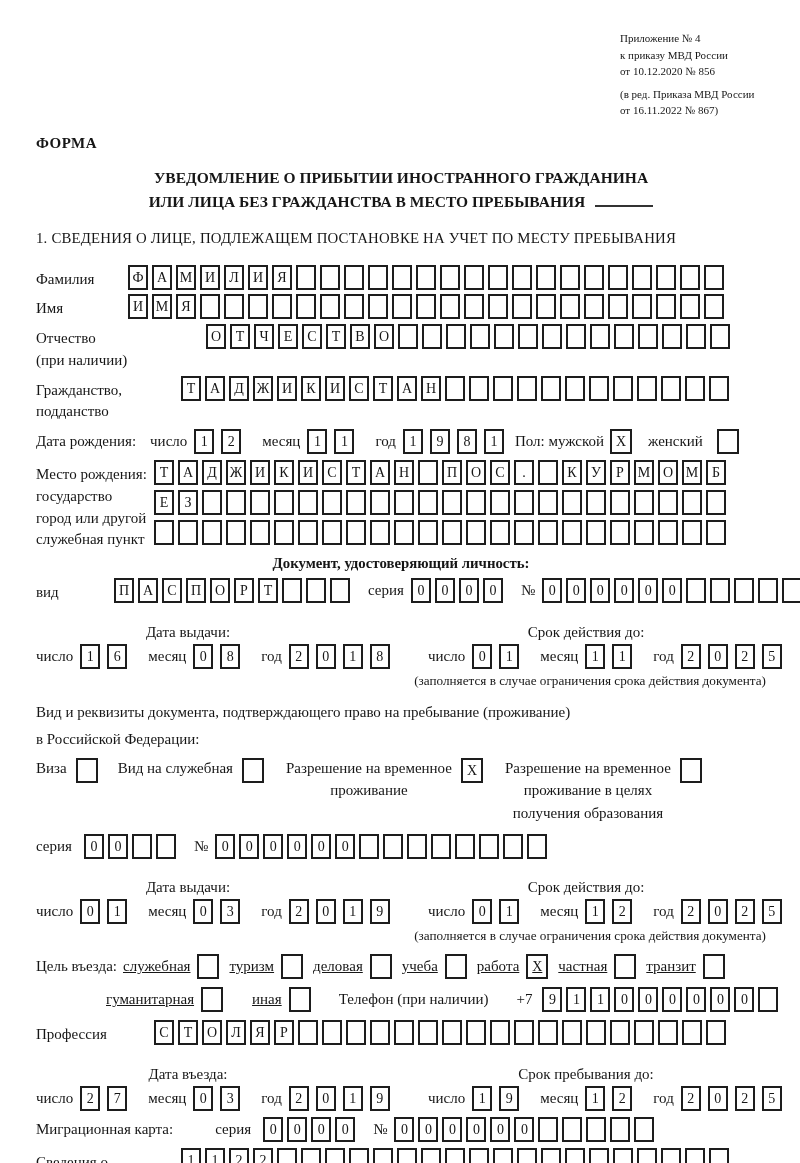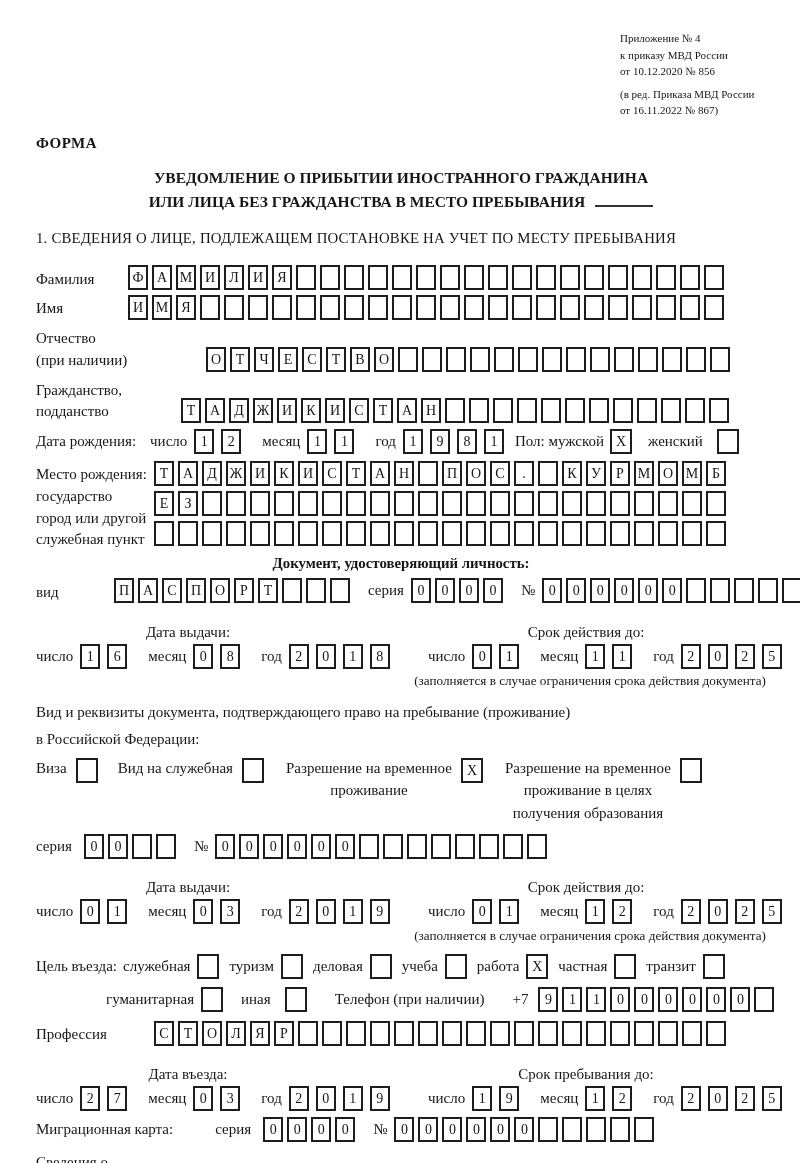--- a/index.html
+++ b/index.html
@@ -25,21 +25,21 @@
   .cells { display:inline-flex; white-space:nowrap; }
   .cell {
     display:inline-block; width:20px; height:25px; border:2px solid #1d1d1d;
     margin-right:4px; text-align:center; font-size:14px; line-height:21px;
     background:#fff; flex:0 0 auto;
   }
   .dcells .cell { margin-right:7px; }
   .one .cell { margin-right:0; width:22px; }
 
   
-  .frow { display:flex; align-items:flex-end; margin-bottom:4px; white-space:nowrap; }
+  .frow { display:flex; align-items:flex-start; margin-bottom:4px; white-space:nowrap; }
   .flabel { flex:0 0 auto; padding-top:4px; line-height:1.45; }
   .w92  { width:92px; }
   .w118 { width:118px; }
   .w145 { width:145px; }
   .w170 { width:170px; }
   .stack { display:flex; flex-direction:column; }
   .stack .cells { margin-bottom:5px; }
 
   .inline-row { display:flex; align-items:center; white-space:nowrap; margin-bottom:6px; }
   .dl { margin:0 7px 0 14px; }
@@ -56,21 +56,21 @@
   .note { text-align:right; font-size:13.2px; margin:4px 0 10px 0; }
 
   
   .opts { display:flex; align-items:flex-start; margin:4px 0 10px 0; }
   .opt { display:flex; align-items:flex-start; margin-right:14px; }
   .opt .txt { line-height:1.5; }
   .opt .txt.center { text-align:center; }
   .opt .one { margin-left:9px; margin-top:1px; }
 
   .purpose-row { display:flex; align-items:center; white-space:nowrap; margin-bottom:8px; }
-  .p-item { display:flex; align-items:center; margin-right:10px; }
+  .p-item { display:flex; align-items:center; margin-right:10px;text-decoration:underline; }
   .p-item .one { margin-left:7px; }
 
   .intro { line-height:1.8; margin:2px 0 2px 0; }
 
   .center-bold { text-align:center; font-weight:bold; font-size:14.8px; margin:4px 0 6px 0; }
   .mt6 { margin-top:6px; }
 </style>
 </head>
 <body>
 
@@ -582,21 +582,21 @@
     </span>
   </div>
 
   <div class="purpose-row" style="margin-left:70px;">
     <span class="p-item">
       <span>гуманитарная</span>
         <span class="cells one">
           <span class="cell"></span>
         </span>
     </span>
-    <span class="p-item" style="margin-left:8px;gap:7px;">
+    <span class="p-item" style="margin-left:19px;">
       <span>иная</span>
         <span class="cells one">
           <span class="cell"></span>
         </span>
     </span>
     <span style="margin-left:18px;">Телефон (при наличии)</span>
     <span style="margin:0 10px 0 28px;">+7</span>
     <span class="cells">
         <span class="cell">9</span>
         <span class="cell">1</span>

